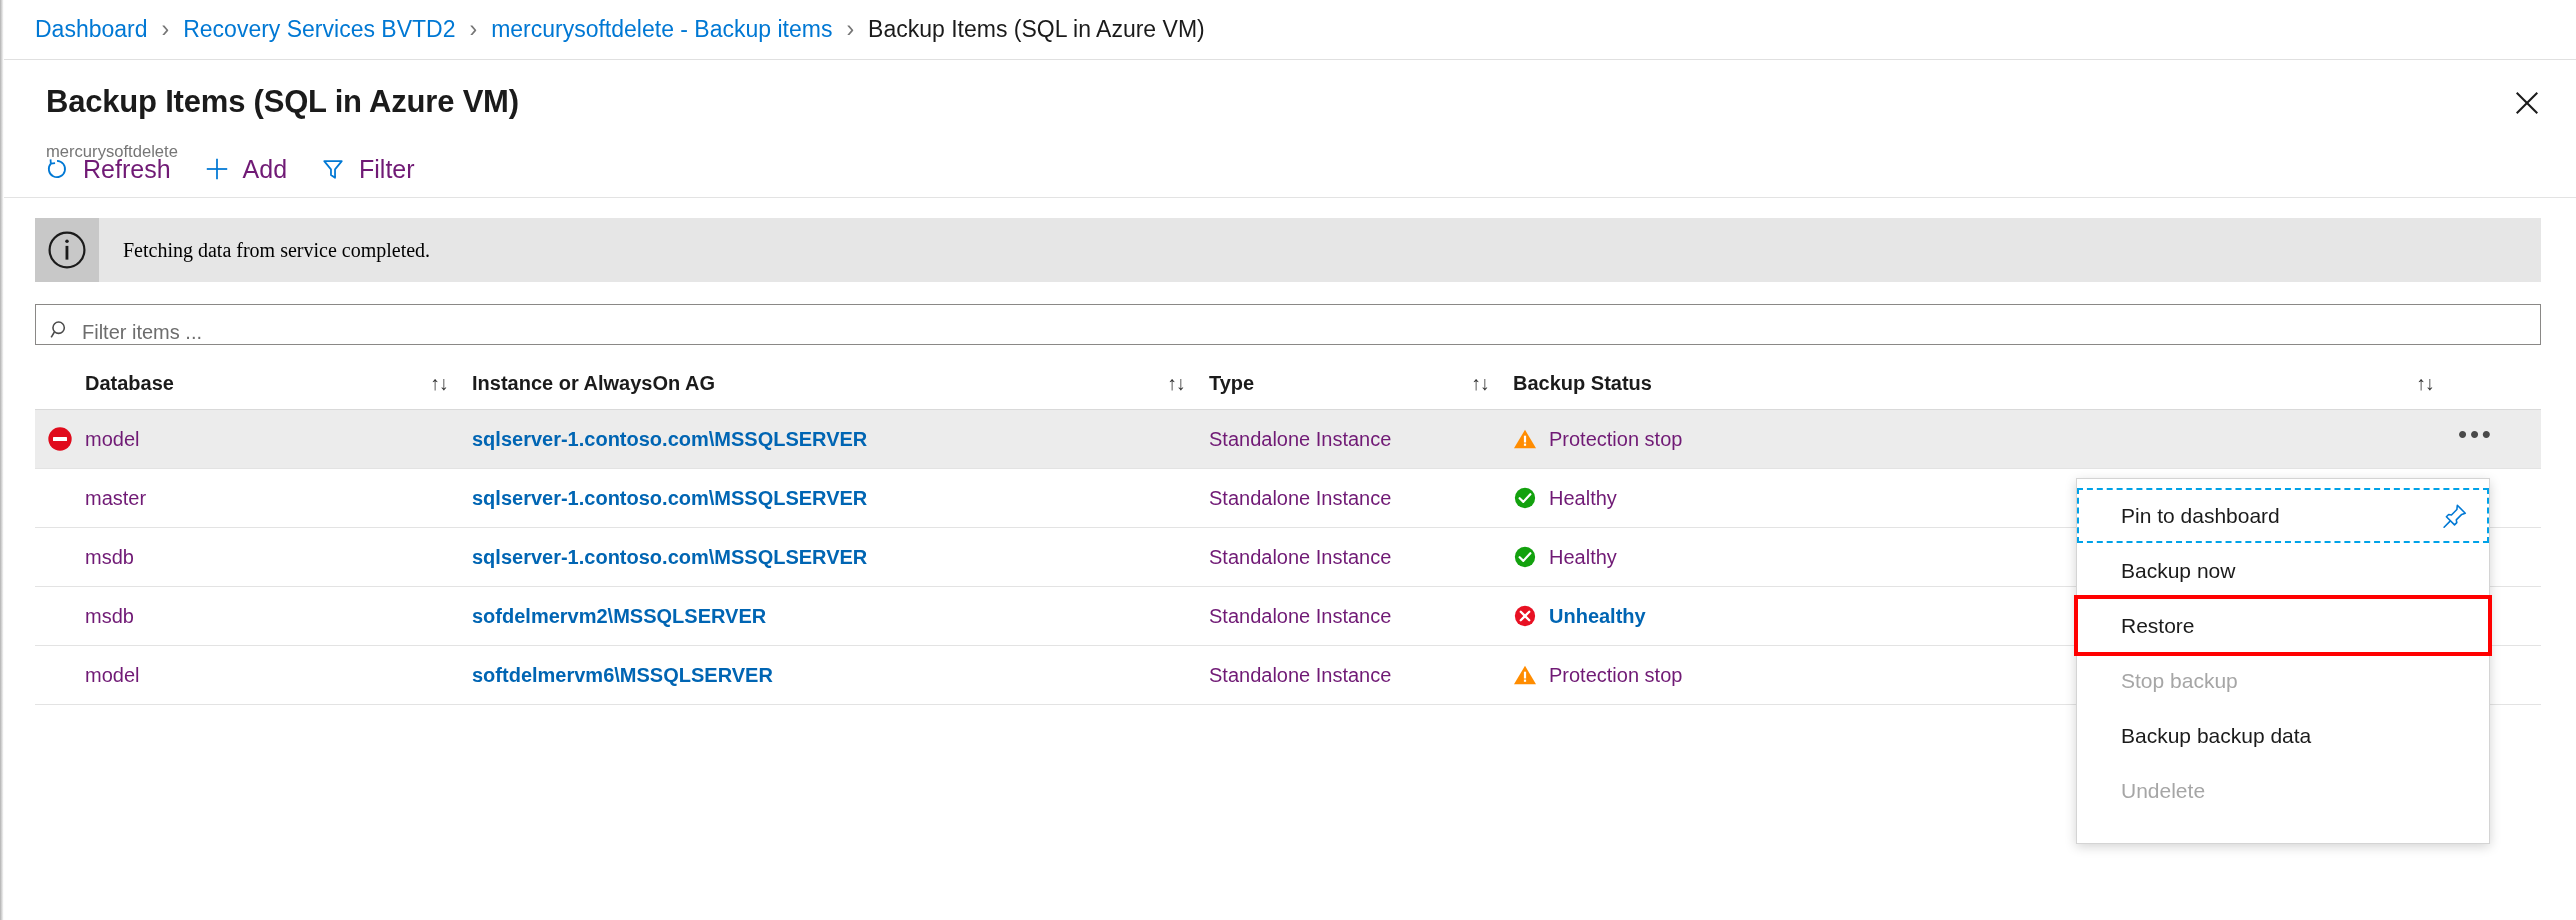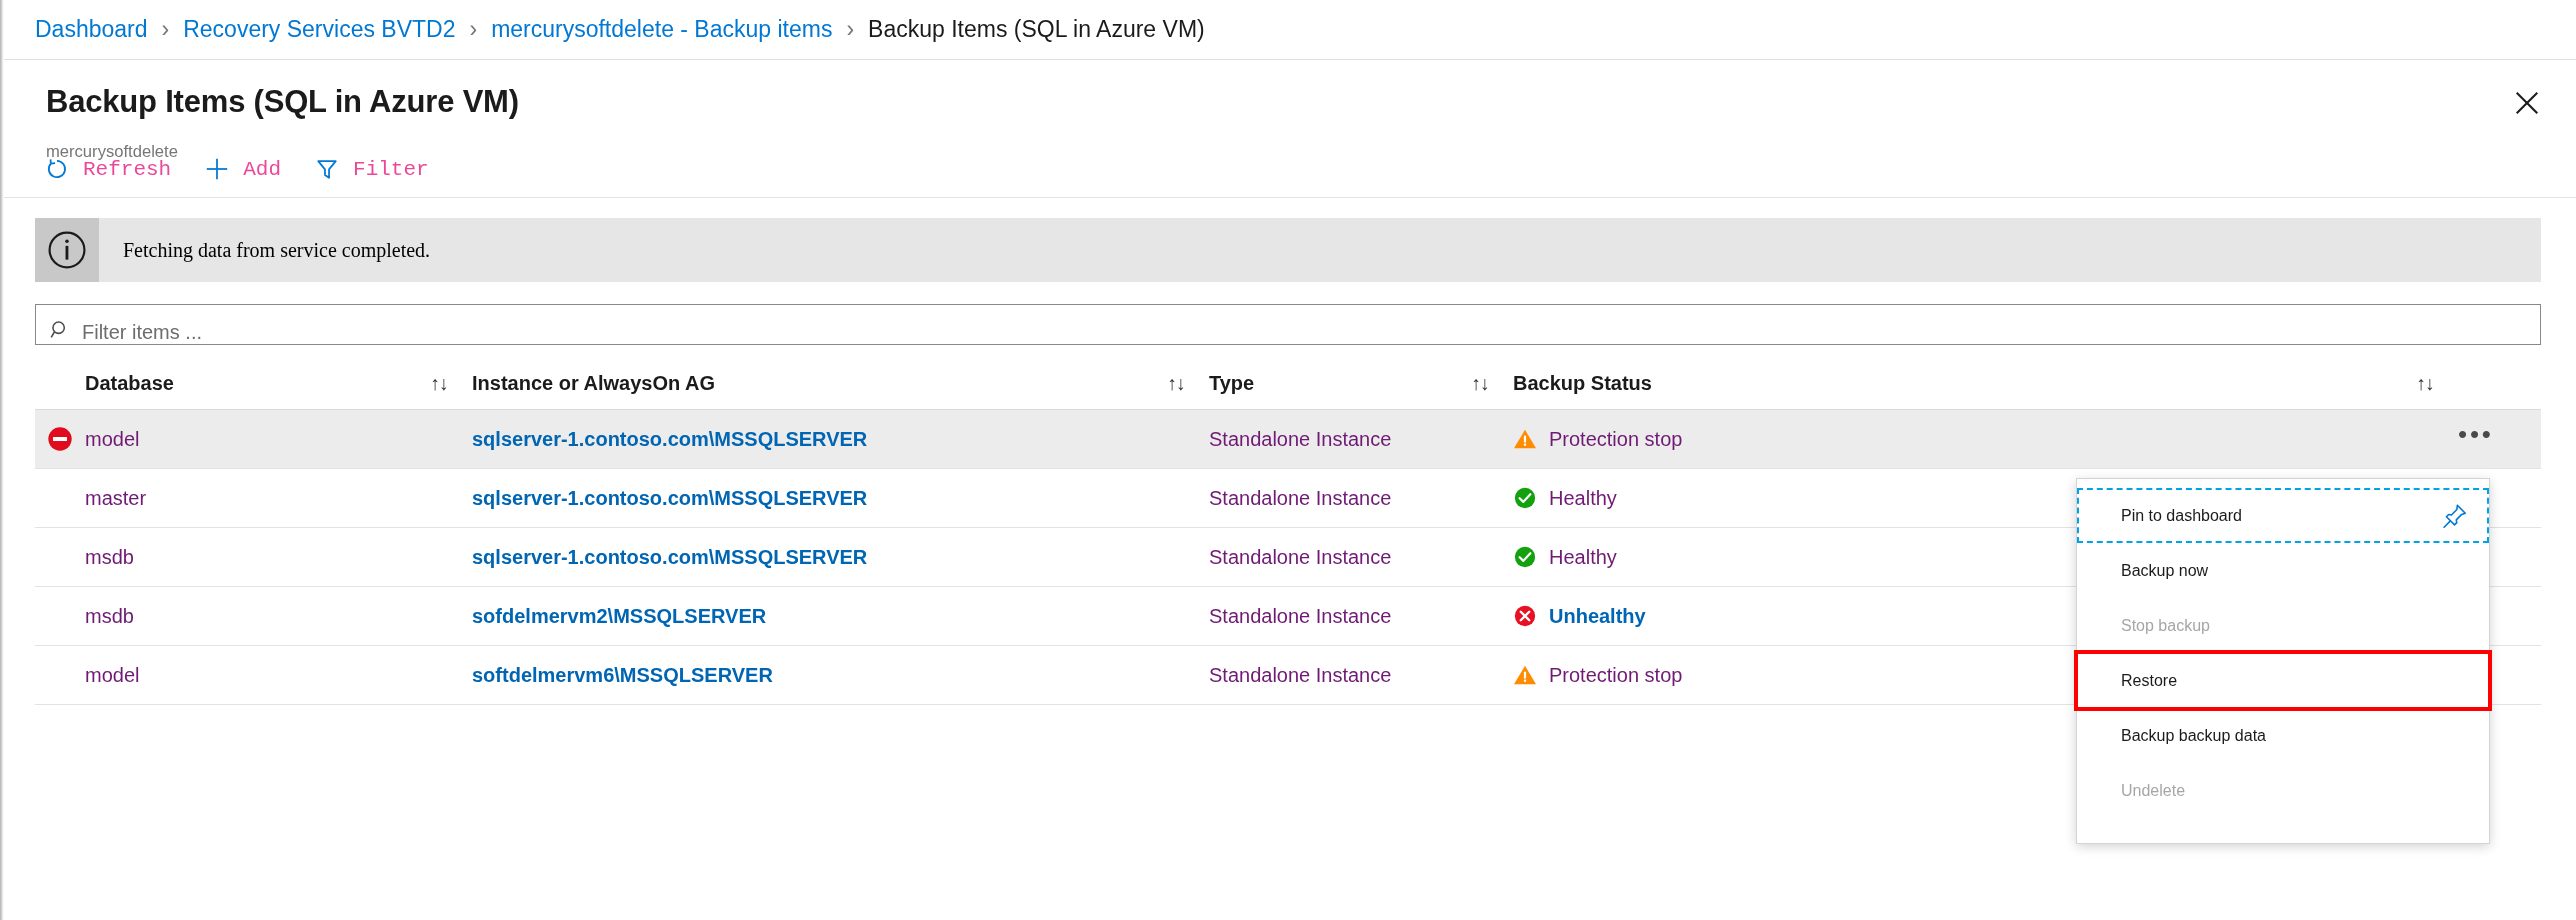--- a/index.html
+++ b/index.html
@@ -46,21 +46,21 @@
   
   .cmdbar {
     height: 57px; display: flex; align-items: center;
     padding-left: 31px; gap: 0px;
     border-bottom: 0.9px solid #e3e3e3;
   }
   .cmd {
     display: flex; align-items: center; gap: 13px;
     padding: 7.4px 20px 7.4px 13px; cursor: pointer; height: 44px;
   }
-  .cmd-label { font-size: 21px; color: #ec4899; white-space: nowrap; font-family: Liberation Mono, monospace; }
+  .cmd-label { font-size: 25px; color: #701a75; white-space: nowrap; }
   .cmd-ico { width: 26px; height: 26px; display:flex; align-items:center; justify-content:center; }
 
   
   .banner-wrap { padding: 20px 35px 0 35px; }
   .banner { display:flex; background:#e6e6e6; height: 64px; align-items:stretch; }
   .banner-ico {
     width: 64px; background:#c8c8c8; display:flex; align-items:center; justify-content:center;
     flex: 0 0 64px;
   }
   .banner-txt { display:flex; align-items:center; padding-left: 24px; font-size:20px; color:#000000;font-family:Liberation Serif, serif; }
@@ -112,21 +112,21 @@
 
   
   .ctx-menu {
     position:absolute; left:2076px; top:478px; width:414px; height:366px;
     background:#fff; border:0.9px solid #d4d4d4;
     box-shadow: 0 2.8px 11px rgba(0,0,0,0.18);
     z-index: 50;
   }
   .ctx-item {
     height:55px; display:flex; align-items:center; padding:0 20px 0 44px;
-    font-size:16px; color:#1b1b1b; cursor:pointer; position:relative;
+    font-size:21px; color:#1b1b1b; cursor:pointer; position:relative;
   }
   .ctx-item.disabled { color:#a6a6a6; cursor:default; }
   .ctx-item.focused {
     outline: 2.8px dashed #00a2e8; outline-offset: -2.8px;
   }
   .ctx-item.highlighted {
     outline: 4.6px solid #ff0000; outline-offset: -1.8px; background:#fff;
   }
   .ctx-pin { margin-left:auto; display:flex; align-items:center; }
   .ctx-top-pad { height: 9.2px; }
@@ -376,26 +376,26 @@
           <span class="ctx-pin">
             <svg width="28" height="28" viewBox="0 0 30 30">
               <path d="M17.5 3.5 L26 12 L22.2 13.3 L16.4 19.1 L16.9 22.1 L14.5 24.5 L5.8 15.8 L8.2 13.4 L11.2 13.9 L17 8.1 Z" fill="none" stroke="#0078d4" stroke-width="1.7" stroke-linejoin="round"></path>
               <line x1="9.5" y1="20.8" x2="3.3" y2="27" stroke="#0078d4" stroke-width="1.7" stroke-linecap="round"></line>
             </svg>
           </span>
         </div>
         <div class="ctx-item">
           <span>Backup now</span>
         </div>
+        <div class="ctx-item highlighted">
+          <span>Restore</span>
+        </div>
         <div class="ctx-item disabled">
           <span>Stop backup</span>
         </div>
-        <div class="ctx-item highlighted">
-          <span>Restore</span>
-        </div>
         <div class="ctx-item">
           <span>Backup backup data</span>
         </div>
         <div class="ctx-item disabled">
           <span>Undelete</span>
         </div>
       </div>
   </div>
 
 </div>

